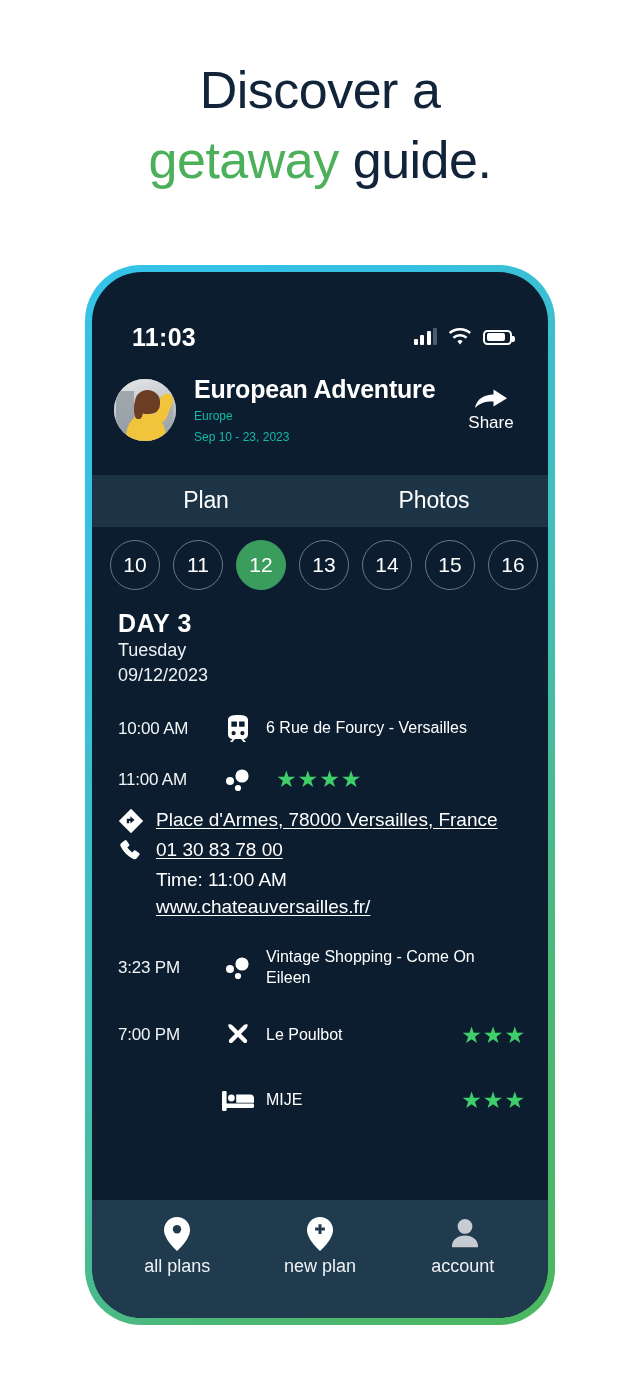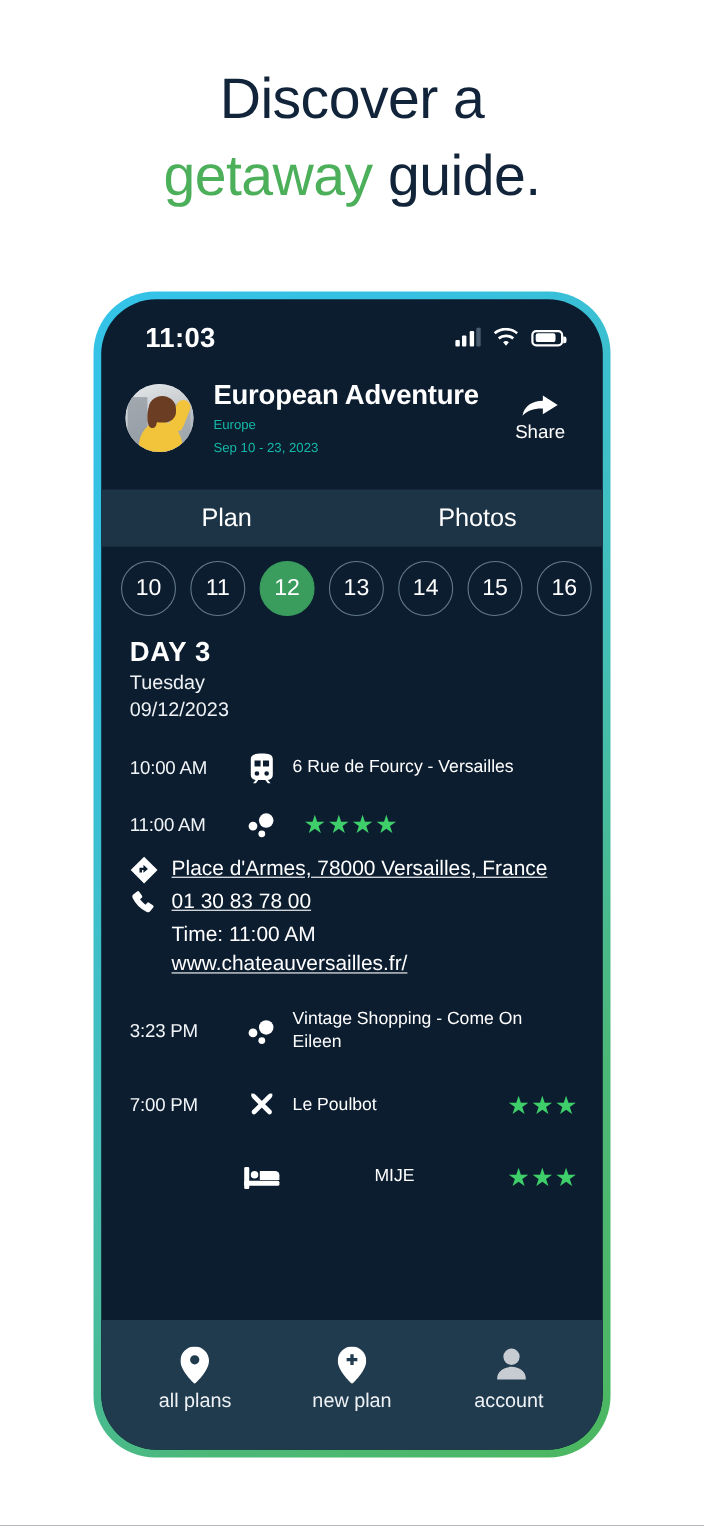--- a/index.html
+++ b/index.html
@@ -39,20 +39,21 @@
     position:relative;
     display:flex; flex-direction:column;
   }
 
   
   .statusbar {
     height:56px;
     display:flex; align-items:center; justify-content:space-between;
     padding:14px 36px 0 40px;
     flex:0 0 auto;
+    margin-top:30px;
   }
   .status-time { color:#ffffff; font-size:25px; font-weight:600; letter-spacing:0.3px; }
   .status-icons { display:flex; align-items:center; gap:11px; }
   .sig { display:flex; align-items:flex-end; gap:2.5px; height:16px; }
   .sig i { display:block; width:4px; background:#ffffff; border-radius:1px; }
   .sig i:nth-child(1){height:6px;}
   .sig i:nth-child(2){height:10px;}
   .sig i:nth-child(3){height:14px;}
   .sig i:nth-child(4){height:17px;background:#4a5d6f;}
   .batt {
@@ -161,23 +162,23 @@
   .dtl-line { display:flex; align-items:flex-start; margin-bottom:3px; }
   .dtl-ico { width:38px; flex:0 0 auto; display:flex; align-items:center; justify-content:flex-start; color:#ffffff; padding-top:1px;}
   .dtl-txt { color:#ffffff; font-size:19px; line-height:1.42; }
   .dtl-txt.link { text-decoration:underline; text-underline-offset:2px; }
   .dtl-indent { padding-left:38px; }
 
   
   .bottomnav {
     background:#203a4e;
     height:118px; flex:0 0 auto;
-    display:flex; align-items:center;
+    display:flex; 
     border-radius:0 0 50px 50px;
-    padding:0 14px 10px 14px;
+    padding:17px 14px 10px 14px;
   }
   .navitem { flex:1 1 33.33%; display:flex; flex-direction:column; align-items:center; gap:5px; }
   .navitem .nlabel { color:#eef2f5; font-size:18px; }
   .pin { width:26px;height:34px; display:block; }
 
   svg { display:block; }
 </style>
 </head>
 <body>
 
@@ -330,21 +331,21 @@
       <div class="ico">
         <svg width="30" height="30" viewBox="0 0 30 30">
               <path d="M6.2 3.6c-1.3 1.3-1.1 3.3.4 4.8l14 14c.9.9 2.2.9 3 0 .8-.8.8-2.1 0-3l-14-14c-1.5-1.5-3.5-1.7-4.8-.4z" fill="#fff"></path>
               <path d="M23.8 3.6c1.3 1.3 1.1 3.3-.4 4.8l-14 14c-.9.9-2.2.9-3 0-.8-.8-.8-2.1 0-3l14-14c1.5-1.5 3.5-1.7 4.8-.4z" fill="#fff"></path>
             </svg>
       </div>
       <div class="label">Le Poulbot</div>
       <div class="stars">★★★</div>
     </div>
 
-    <div class="row" style="padding-top:26px;text-align:center;">
+    <div class="row" style="padding-top:26px;">
       <div class="time"></div>
       <div class="ico">
         <svg width="34" height="28" viewBox="0 0 34 28">
               <rect x="1" y="5" width="4.6" height="20" rx="1.2" fill="#fff"></rect>
               <circle cx="10.4" cy="12" r="3.4" fill="#fff"></circle>
               <path d="M15.2 8.6h14a3.8 3.8 0 0 1 3.8 3.8v4.4H15.2V8.6z" fill="#fff"></path>
               <rect x="1" y="17.4" width="32" height="4.6" rx="1.4" fill="#fff"></rect>
             </svg>
       </div>
       <div class="label">MIJE</div>

